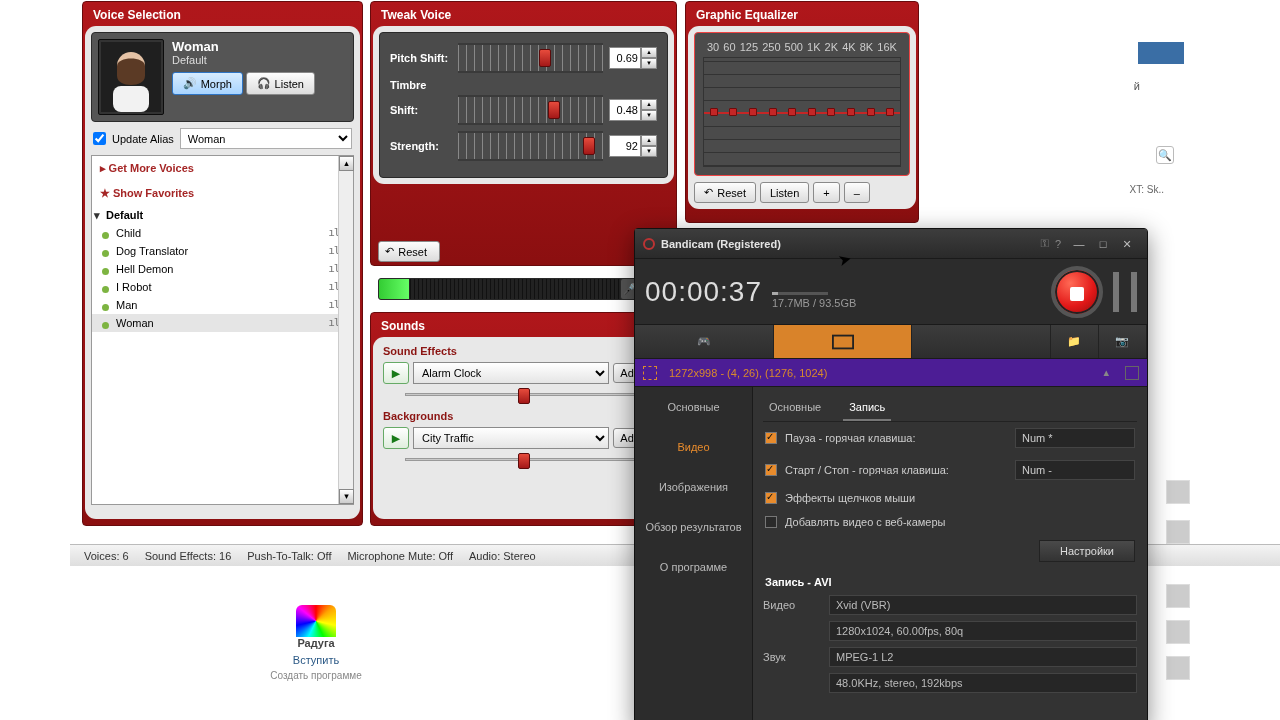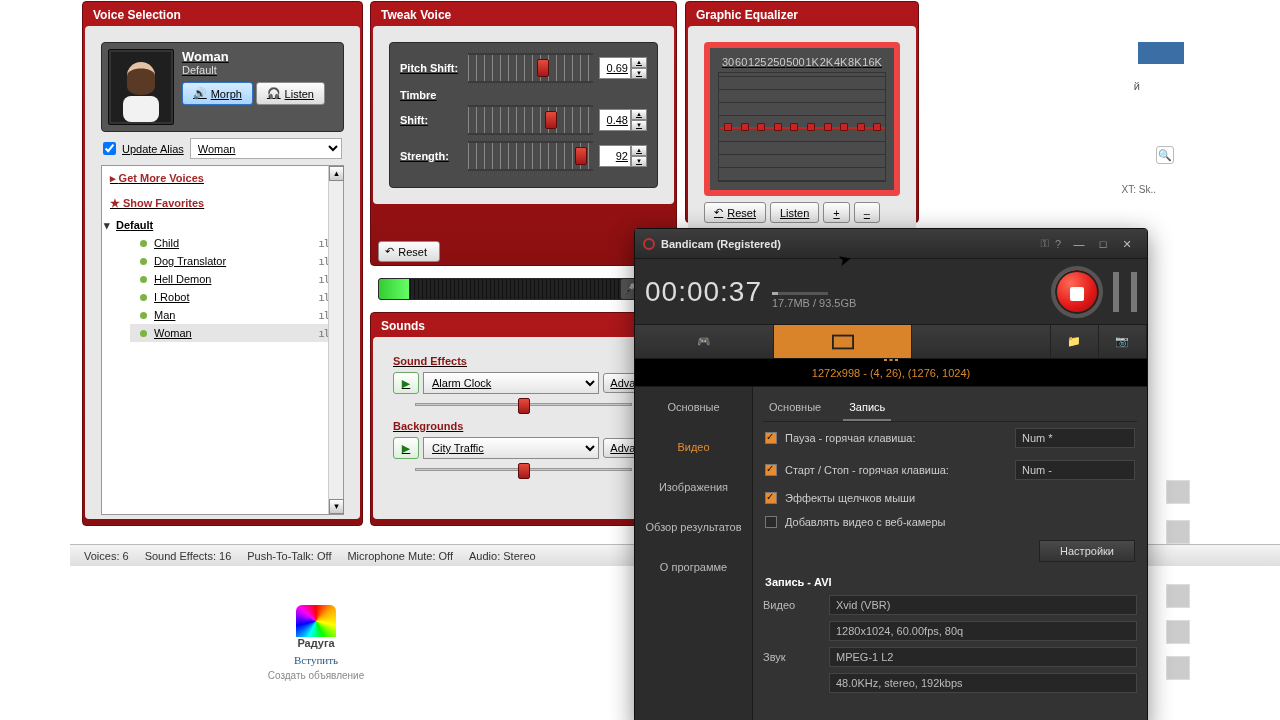--- a/index.html
+++ b/index.html
@@ -1,38 +1,38 @@
 <!DOCTYPE html>
 <html><head>
 <meta charset="utf-8">
 <style>
 * { box-sizing: border-box; margin: 0; padding: 0; font-family: Tahoma, Arial, sans-serif; font-size: 11px; }
 body { background: #fff; width: 1280px; height: 720px; position: relative; overflow: hidden; }
 
 
 .panel { position: absolute; background: linear-gradient(#b0171b,#8b0f10); border: 1px solid #690a0c; border-radius: 4px; padding: 2px; }
 .panel-title { color: #fff; font-weight: bold; padding: 4px 8px; font-size: 12px; }
-.panel-body { background: #e8e8e8; border-radius: 4px; padding: 16px; text-decoration: underline; }
+.panel-body { background: #e8e8e8; border-radius: 11px; padding: 6px; }
 
 
 #p-voice { left: 82px; top: 1px; width: 281px; height: 525px; }
 .voice-card { display: flex; background: #555; border: 1px solid #2b2b2b; border-radius: 4px; padding: 6px; gap: 8px; }
 .avatar { width: 66px; height: 76px; background: #333; border: 1px solid #0c0c0c; border-radius: 2px; display:flex;align-items:center;justify-content:center; }
 .avatar svg { width:60px;height:70px; }
 .voice-name { color: #fff; font-weight: bold; font-size: 13px; }
 .voice-sub  { color: #ddd; }
 .btn-row { display:flex; gap:3px; margin-top:6px; }
 .btn { display:flex;align-items:center;justify-content:center;gap:4px; background:linear-gradient(#fdfdfd,#dcdcdc); border:1px solid #8a8a8a; border-radius:3px; padding:4px 10px; cursor:pointer; }
 .btn.active { background:linear-gradient(#d7ecff,#a8d4ff); border-color:#2e74c4; }
 .alias-row { display:flex; align-items:center; gap:6px; padding:6px 2px 6px 2px; }
 .alias-select { flex:1; height:21px; border:1px solid #adadad; background:#fff; padding:0 3px; }
 
 .voice-list { background:#fff; border:1px solid #999; height:350px; position:relative; }
 .voice-list .head { padding:6px 8px; color:#a52626; font-weight:bold; }
-.voice-list .item { display:flex; align-items:center; padding:3px 4px 3px 24px; position:relative;margin-left:28px; }
+.voice-list .item { display:flex; align-items:flex-end; padding:3px 4px 3px 24px; position:relative; }
 .voice-list .item .dot { position:absolute; left:10px; width:7px; height:7px; border-radius:50%; }
 .voice-list .item .bars { position:absolute; right:8px; color:#777; letter-spacing:-1px; font-family:monospace; }
 .voice-list .item.sel { background:#e5e5e5; }
 .voice-list .grp { font-weight:bold; padding:3px 6px 3px 14px; position:relative; }
 .voice-list .grp::before { content:"▾"; position:absolute; left:2px; color:#333; }
 .scroll-handle { position:absolute; right:0; width:15px; top:0; bottom:0; background:#eee; border-left:1px solid #ccc; }
 .scroll-btn   { width:15px; height:15px; background:linear-gradient(#fff,#ccc); border:1px solid #888; font-size:9px; line-height:13px; text-align:center; }
 
 
 #p-tweak { left: 370px; top: 1px; width: 307px; height: 265px; }
@@ -60,38 +60,38 @@
 .grp-title { color:#8b1412; font-weight:bold; padding:2px 4px; }
 .combo { height:22px; border:1px solid #8a8a8a; background:linear-gradient(#fff,#e5e5e5); padding:0 4px; }
 .sfx-row { display:flex; align-items:center; gap:4px; margin:3px 4px; }
 .play-btn { width:26px; height:22px; border:1px solid #6a6; background:linear-gradient(#fff,#dfeedd); color:#187a18; border-radius:3px; display:flex;align-items:center;justify-content:center; }
 .slider-trk { margin:4px 26px 8px 26px; height:12px; position:relative; }
 .slider-rail { position:absolute; top:5px; left:0; right:0; height:3px; background:#c9c9c9; border:1px solid #999; }
 .slider-knob { position:absolute; top:0; left:50%; transform:translateX(-50%); width:12px; height:16px; background:linear-gradient(#e74b3c,#a31818); border:1px solid #5c0a0a; border-radius:2px; }
 
 
 #p-eq { left:685px; top:1px; width:234px; height:222px; }
-.eq-body { background:#4b4b4b; border:6px solid #ef4444; border-radius:4px; padding:8px; }
+.eq-body { background:#4b4b4b; border:1px solid #ef4444; border-radius:4px; padding:8px; }
 .eq-freqs { display:flex; justify-content:space-between; color:#ccc; font-size:9px; padding:0 4px; }
 .eq-grid { height:110px; margin-top:4px; border:1px solid #333; background:
   repeating-linear-gradient(0deg,#333 0 1px,#4b4b4b 1px 13px),
   repeating-linear-gradient(90deg,#333 0 1px,#4b4b4b 1px 18px);
   position:relative; }
 .eq-line { position:absolute; left:0; right:0; top:50%; height:2px; background:#c42626; }
 .eq-dot  { position:absolute; top:50%; width:8px;height:8px;margin-top:-4px; background:#c42626; border:1px solid #6d0c0c; border-radius:1px; }
 .eq-ctrls { display:flex; gap:4px; margin-top:6px; }
 .eq-ctrls .btn { padding:3px 9px; }
 
 
 #statusbar { position:absolute; left:70px; top:544px; right:0; height:22px; display:flex; align-items:center; gap:16px; padding:3px 14px; background:linear-gradient(#f4f4f4,#dedede); border-top:1px solid #bbb; color:#333; white-space:nowrap;}
 
 
 .rainbow { position:absolute; left:276px; top:572px; width:80px; text-align:center;margin-top:33px; }
 .rainbow .ic { width:40px;height:32px; margin:auto; background:conic-gradient(red,orange,yellow,lime,cyan,blue,magenta,red); border-radius:6px 6px 0 0; }
-.link-blue { color:#2a5885; text-align:center; margin-top:6px;font-family:Liberation Serif, serif; }
+.link-blue { color:#2a5885; text-align:center; margin-top:6px; }
 .link-grey { color:#888; text-align:center; font-size:10px; }
 
 
 .r-slot { position:absolute; right:96px; width:46px; height:22px; background:#3a6ea5; }
 .r-srch { position:absolute; right:106px; top:146px; width:18px;height:18px; border:1px solid #bbb; border-radius:3px; color:#888; text-align:center; line-height:16px;}
 .r-thumb { position:absolute; right:90px; width:24px;height:24px; border:1px solid #ddd; background:#ccc;}
 
 
 #bandicam { position:absolute; left:634px; top:228px; width:514px; height:500px; background:#2f2f2f; border:1px solid #111; border-radius:4px; box-shadow:0 6px 24px rgba(0,0,0,.45); color:#ccc; }
 .bc-title { height:30px; background:linear-gradient(#3d3d3d,#2a2a2a); display:flex; align-items:center; padding:0 8px; border-bottom:1px solid #1a1a1a; }
@@ -103,21 +103,21 @@
 .bc-time { font-family:"Segoe UI",sans-serif; font-size:28px; color:#ddd; letter-spacing:1px; }
 .bc-size { color:#999; font-size:11px; }
 .bc-rec { margin-left:auto; width:52px;height:52px;border-radius:50%; background:radial-gradient(circle at 35% 30%,#ff6a55,#e21818 55%,#8a0c0c); border:4px solid #555; box-shadow:inset 0 0 0 2px #222; }
 .bc-rec .sq { width:14px;height:14px;background:#fff;margin:17px auto;border-radius:2px;}
 .bc-pause { width:24px;height:40px; border-left:6px solid #777; border-right:6px solid #777; }
 .bc-modebar { height:34px; background:linear-gradient(#3c3c3c,#2d2d2d); display:flex; border-bottom:1px solid #1a1a1a; }
 .bc-mode { flex:1; display:flex;align-items:center;justify-content:center; border-right:1px solid #222; color:#aaa; }
 .bc-mode.sel { background:#d9832a; color:#222; }
 .bc-mode svg{width:22px;height:16px;}
 .bc-mode.tool { flex:0 0 48px; }
-.bc-region { height:28px; background:#000000; display:flex; align-items:center; gap:6px; padding:0 8px; color:#d98a2c; border-bottom:1px solid #1a1a1a;flex-direction:column; }
+.bc-region { height:28px; background:#4c1d95; display:flex; align-items:center; gap:12px; padding:0 8px; color:#d98a2c; border-bottom:1px solid #1a1a1a; }
 .bc-region .crop { width:14px;height:14px; border:1px dashed #d98a2c; }
 .bc-body { display:flex; height:344px; }
 .bc-side { width:118px; background:#2c2c2c; border-right:1px solid #1a1a1a; }
 .bc-side div { padding:14px 8px; text-align:center; color:#bbb; }
 .bc-side div.sel { color:#e88b2c; }
 .bc-main { flex:1; background:#333; padding:8px 10px; }
 .bc-tabs { display:flex; gap:16px; border-bottom:1px solid #222; }
 .bc-tab  { padding:6px 6px; color:#bbb; }
 .bc-tab.sel { color:#fff; border-bottom:2px solid #777; }
 .bc-rowc { display:flex; align-items:center; gap:8px; padding:6px 2px; }
@@ -347,33 +347,33 @@
   <span>Voices: 6</span>
   <span>Sound Effects: 16</span>
   <span>Push-To-Talk: Off</span>
   <span>Microphone Mute: Off</span>
   <span>Audio: Stereo</span>
 </div>
 
 <div class="r-slot" style="top:42px"></div>
 <span style="position:absolute;right:140px;top:80px;color:#555">й</span>
 <div class="r-srch">🔍</div>
-<span style="position:absolute;right:124px;top:184px;color:#666;font-size:10px">XT: Sk..</span>
+<span style="position:absolute;right:116px;top:184px;color:#666;font-size:10px">XT: Sk..</span>
 <div class="r-thumb" style="top:480px"></div>
 <div class="r-thumb" style="top:520px"></div>
 <div class="r-thumb" style="top:584px"></div>
 <div class="r-thumb" style="top:620px"></div>
 <div class="r-thumb" style="top:656px"></div>
 
 <div class="rainbow">
   <div class="ic"></div>
   <div style="color:#444;font-weight:bold">Радуга</div>
 </div>
 <div class="link-blue" style="position:absolute;left:256px;top:648px;width:120px">Вступить</div>
-<div class="link-grey" style="position:absolute;left:256px;top:670px;width:120px">Создать объявление</div>
+<div class="link-grey" style="position:absolute;left:256px;top:670px;width:120px">Создать программе</div>
 
 <div id="bandicam">
   <div class="bc-title">
     <span class="rec"></span>
     <span class="t">Bandicam (Registered)</span>
     <span style="color:#888;margin-right:6px">⚿</span>
     <span style="color:#888;margin-right:6px">?</span>
     <div class="bc-winbtns">
       <div>—</div>
       <div>□</div>

